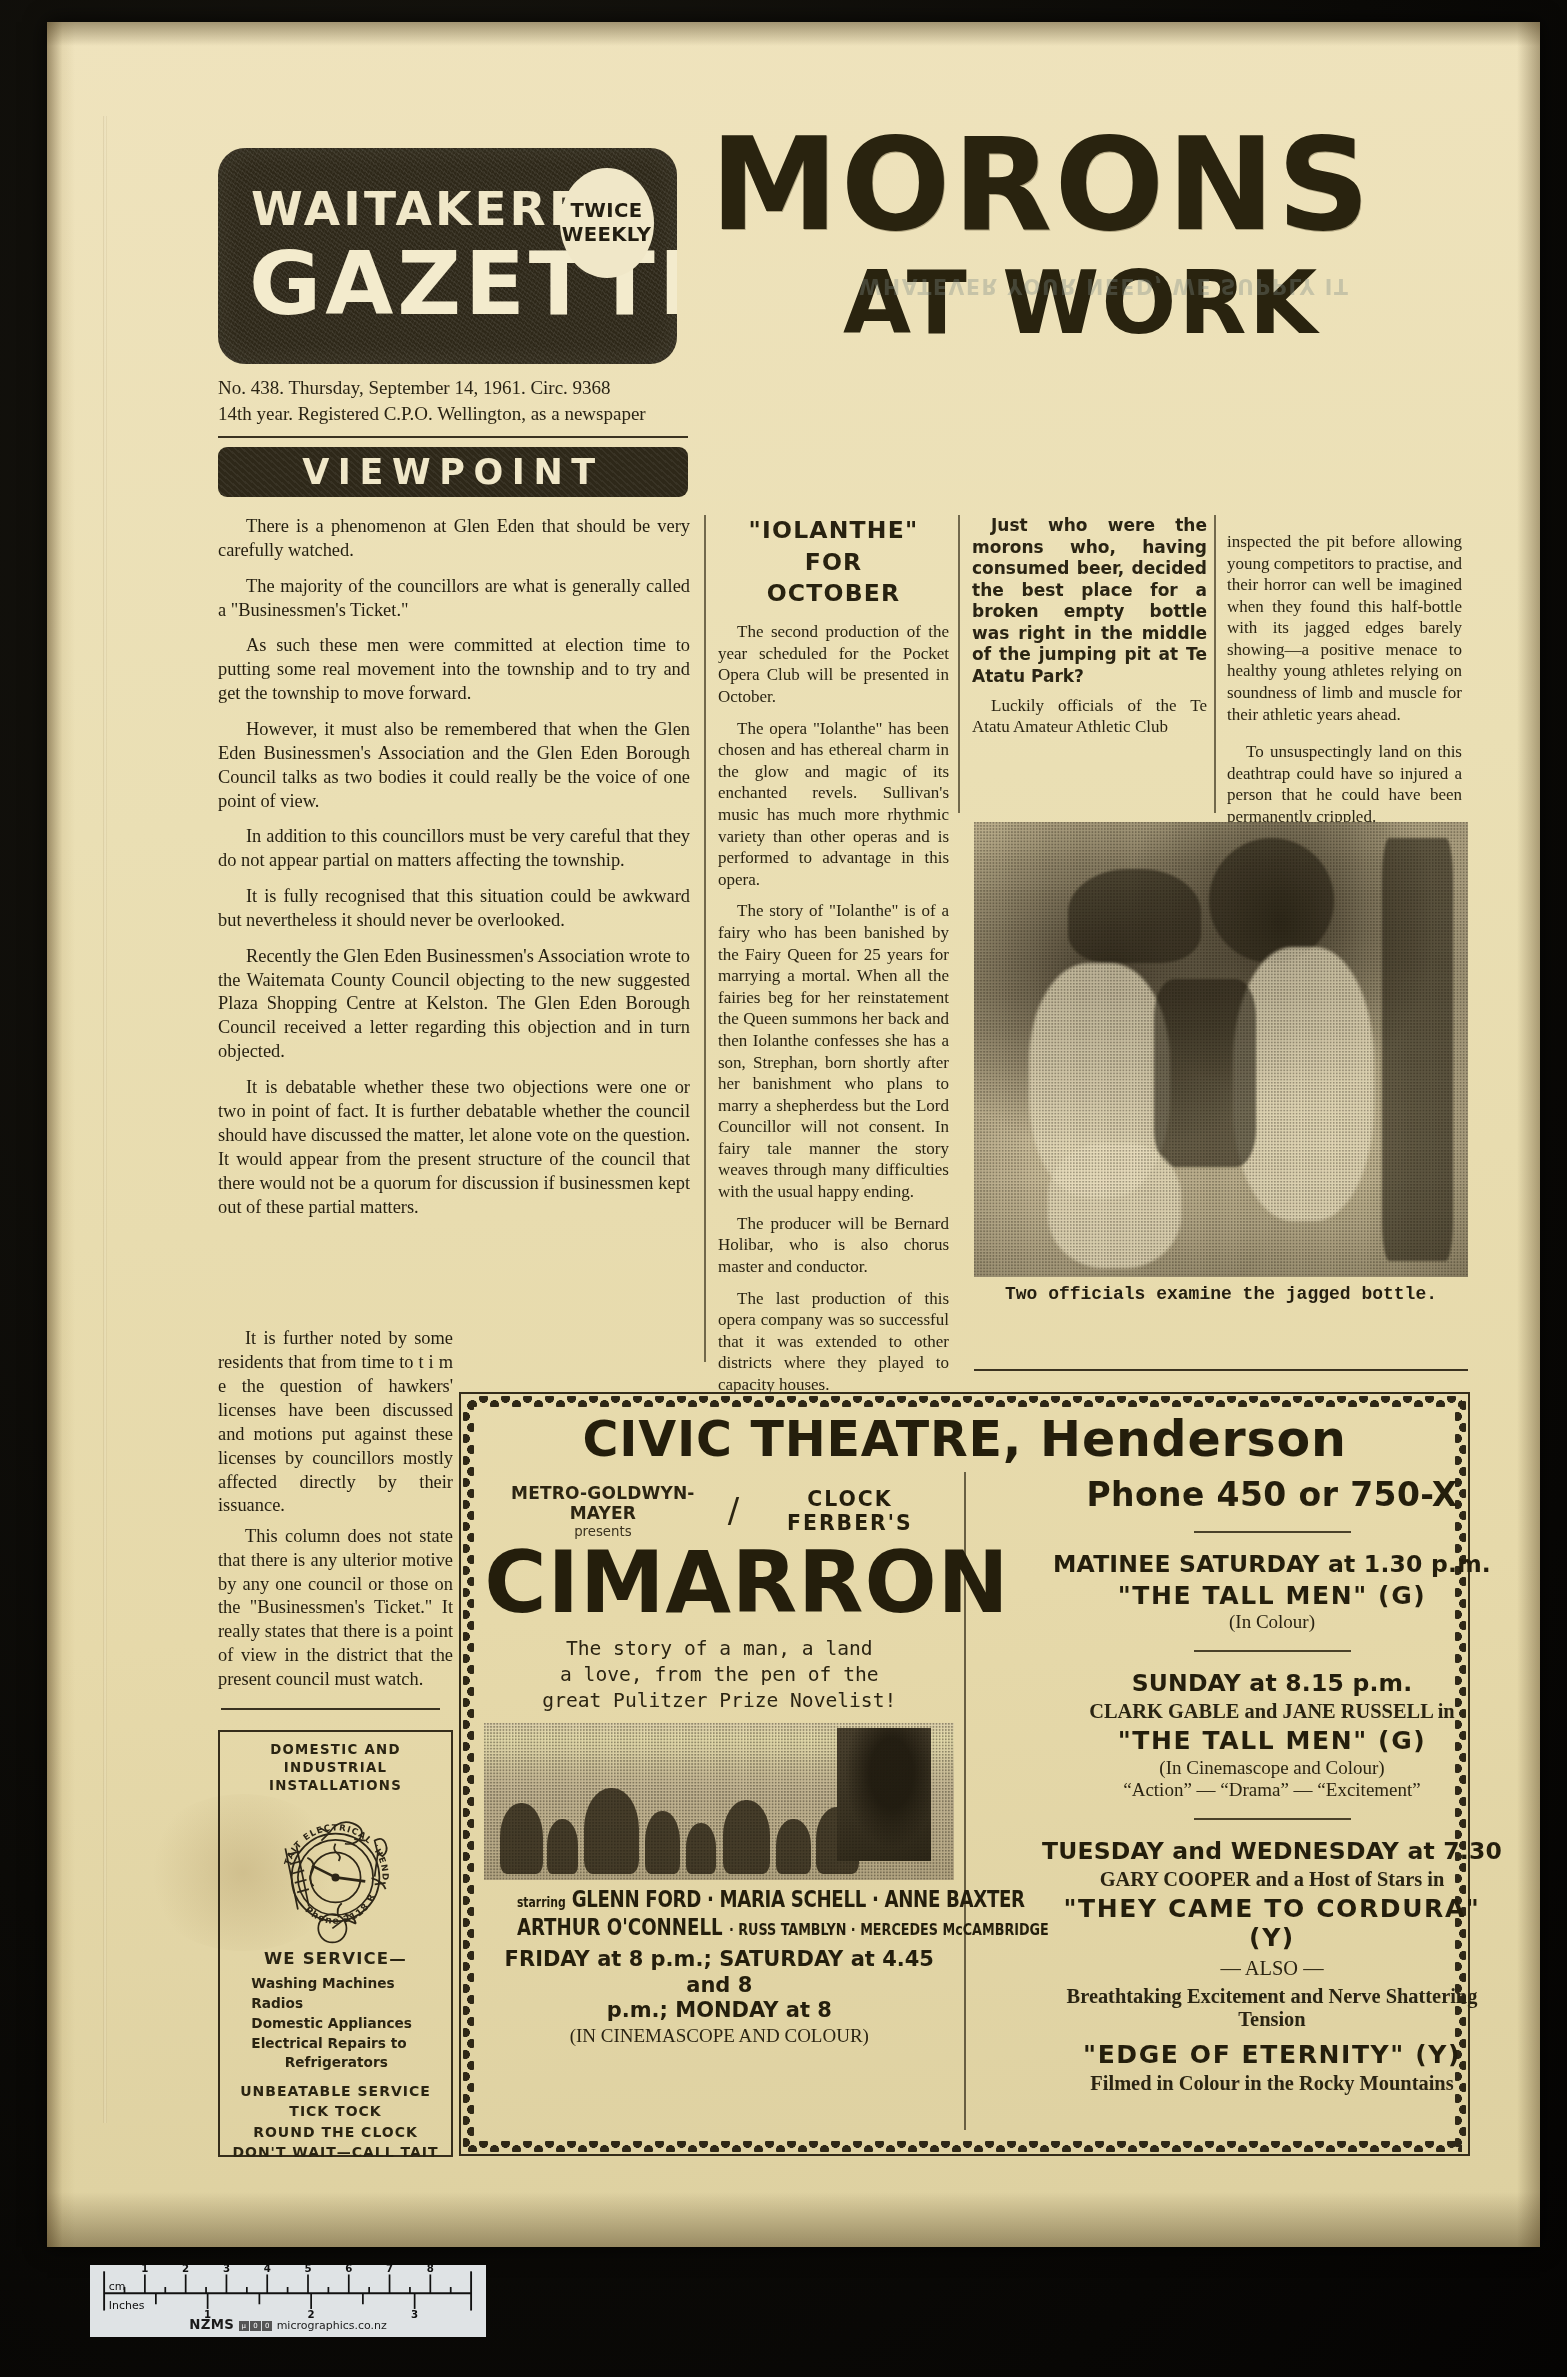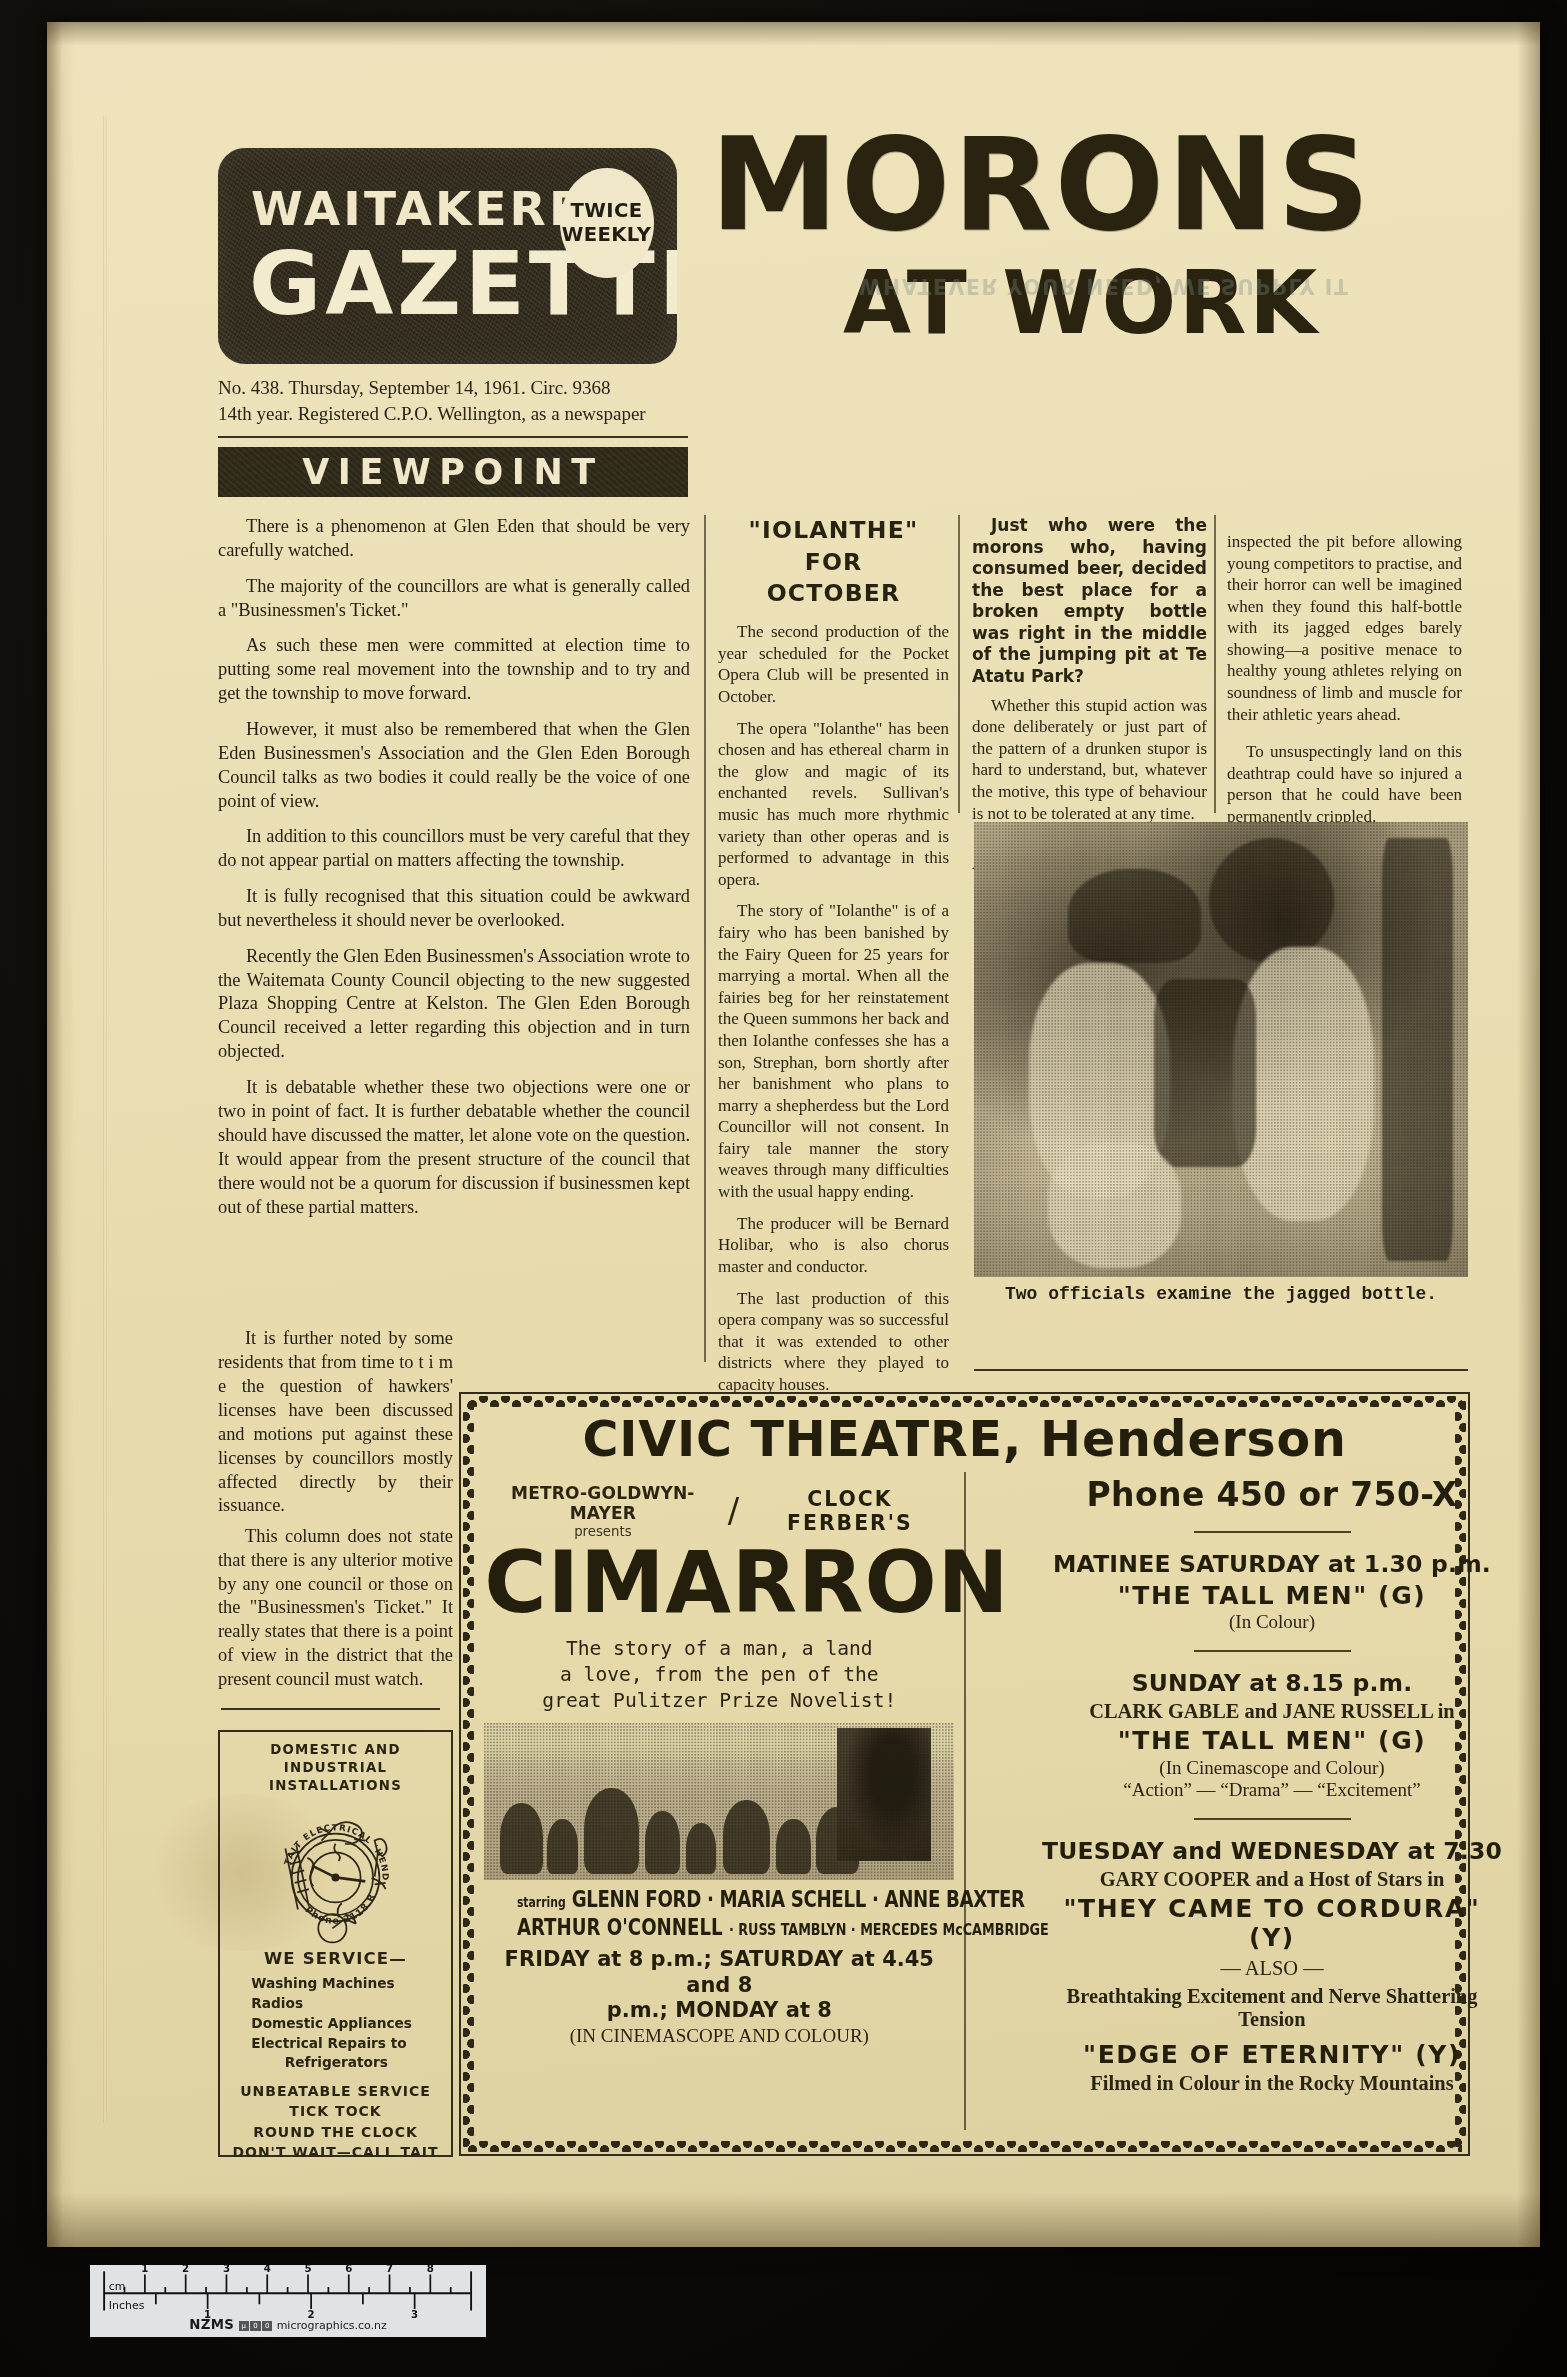--- a/index.html
+++ b/index.html
@@ -102,21 +102,21 @@
   }
   #mast-info .l{ white-space:nowrap; margin-bottom:3.9px; }
   #mast-rule{
     position:absolute;left:53px;top:351px;width:470px;height:2.4px;background:#3a3220;
   }
 
   
   #viewpoint-banner{
     position:absolute; left:53px; top:362px; width:470px; height:50px;
     background:#2e2819; overflow:hidden;
-    display:flex;align-items:center;justify-content:center;
+    display:flex;align-items:center;justify-content:center;border-radius:9px;
   }
   #viewpoint-banner .noise{
     position:absolute;inset:0;
     background:repeating-linear-gradient(41deg, rgba(255,255,255,.05) 0 1.6px, rgba(0,0,0,0) 1.6px 4.7px);
   }
   #viewpoint-banner span{
     position:relative;
     font-family:"DejaVu Sans", sans-serif;font-weight:700;
     font-size:35px;letter-spacing:8.6px;color:#f0e7c8;
   }
@@ -486,21 +486,20 @@
       <p>The second production of the year scheduled for the Pocket Opera Club will be presented in October.</p>
       <p>The opera "Iolanthe" has been chosen and has ethereal charm in the glow and magic of its enchanted revels. Sullivan's music has much more rhythmic variety than other operas and is performed to advantage in this opera.</p>
       <p>The story of "Iolanthe" is of a fairy who has been banished by the Fairy Queen for 25 years for marrying a mortal. When all the fairies beg for her reinstatement the Queen summons her back and then Iolanthe confesses she has a son, Strephan, born shortly after her banishment who plans to marry a shepherdess but the Lord Councillor will not consent. In fairy tale manner the story weaves through many difficulties with the usual happy ending.</p>
       <p>The producer will be Bernard Holibar, who is also chorus master and conductor.</p>
       <p>The last production of this opera company was so successful that it was extended to other districts where they played to capacity houses.</p>
     </div>
 
     <div class="vrule" style="left:793px;top:430px;height:298px;"></div>
     <div id="col-morons">
       <p id="morons-lead">Just who were the morons who, having consumed beer, decided the best place for a broken empty bottle was right in the middle of the jumping pit at Te Atatu Park?</p>
-      <p>Whether this stupid action was done deliberately or just part of the pattern of a drunken stupor is hard to understand, but, whatever the motive, this type of behaviour is not to be tolerated at any time.</p>
       <p>Luckily officials of the Te Atatu Amateur Athletic Club</p>
     </div>
 
     <div class="vrule" style="left:1049px;top:430px;height:298px;"></div>
     <div id="col-right">
       <p class="first">inspected the pit before allowing young competitors to practise, and their horror can well be imagined when they found this half-bottle with its jagged edges barely showing—a positive menace to healthy young athletes relying on soundness of limb and muscle for their athletic years ahead.</p>
       <p>To unsuspectingly land on this deathtrap could have so injured a person that he could have been permanently crippled.</p>
       <p>A nice thought to leave with some drunken "no hoper."</p>
     </div>
 

